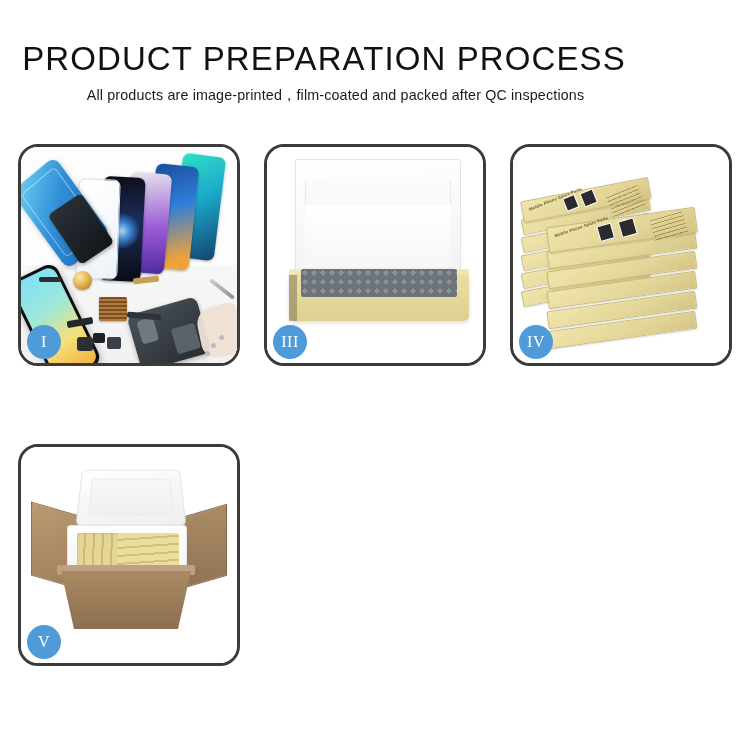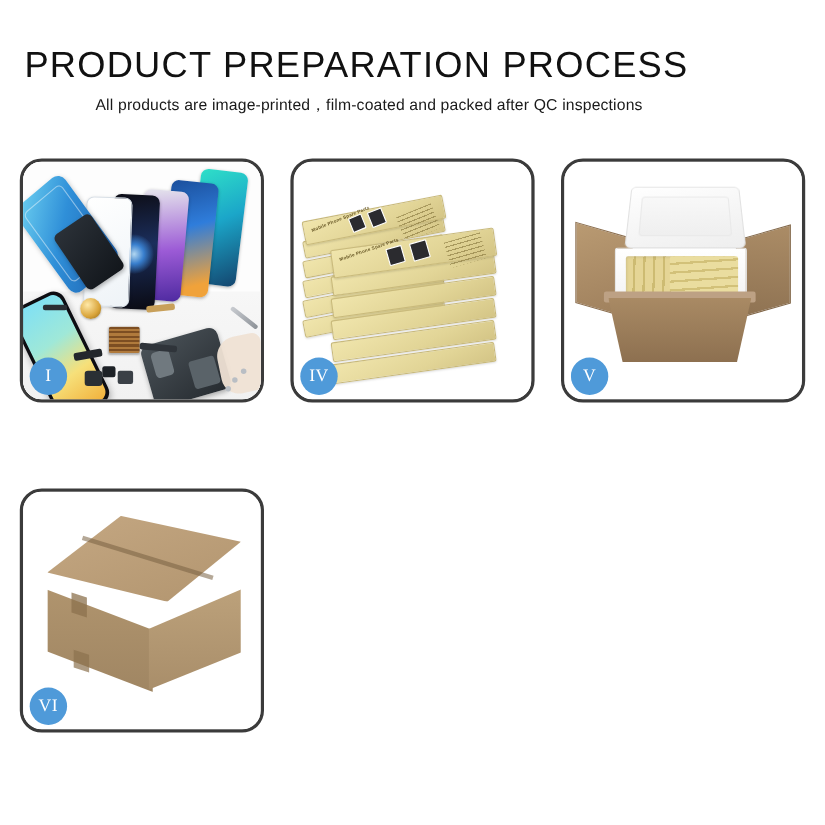--- a/index.html
+++ b/index.html
@@ -435,20 +435,32 @@
         <div class="hand"></div>
         <div class="tweez"></div>
         <div class="scatter" style="left:190px; top:196px;"></div>
         <div class="scatter" style="left:198px; top:188px;"></div>
         <div class="scatter" style="left:184px; top:204px;"></div>
       </div>
       <div class="badge">I</div>
     </div>
 
 
+    <div class="panel">
+      <div class="panel-stage">
+        <div class="p3-lid"></div>
+        <div class="p3-lid-inner"></div>
+        <div class="p3-foamtop"></div>
+        <div class="p3-tray-lip"></div>
+        <div class="p3-tray"></div>
+        <div class="p3-side-l"></div>
+        <div class="p3-fill"></div>
+      </div>
+      <div class="badge">III</div>
+    </div>
 
     <div class="panel">
       <div class="panel-stage">
         <div class="stack">
 
           <div class="sbox" style="left:0px;  top:42px; width:130px; height:16px; transform: rotate(-11deg);"></div>
           <div class="sbox" style="left:0px;  top:60px; width:130px; height:16px; transform: rotate(-11deg);"></div>
           <div class="sbox" style="left:0px;  top:78px; width:130px; height:16px; transform: rotate(-11deg);"></div>
           <div class="sbox" style="left:0px;  top:96px; width:130px; height:16px; transform: rotate(-11deg);"></div>
           <div class="sbox" style="left:0px;  top:114px; width:130px; height:16px; transform: rotate(-11deg);"></div>
@@ -485,28 +497,15 @@
         <div class="p5-foamlid"></div>
         <div class="p5-foam"></div>
         <div class="p5-contents"></div>
         <div class="p5-contents2"></div>
         <div class="p5-carton-lip"></div>
         <div class="p5-carton"></div>
       </div>
       <div class="badge">V</div>
     </div>
 
-    <div class="panel">
-      <div class="panel-stage">
-        <div class="p6">
-          <div class="p6-top"></div>
-          <div class="p6-front"></div>
-          <div class="p6-side"></div>
-          <div class="p6-seam"></div>
-          <div class="p6-tapeA"></div>
-          <div class="p6-tapeB"></div>
-        </div>
-      </div>
-      <div class="badge">VI</div>
-    </div>
 
   </div>
 </div>
 
 </body></html>

